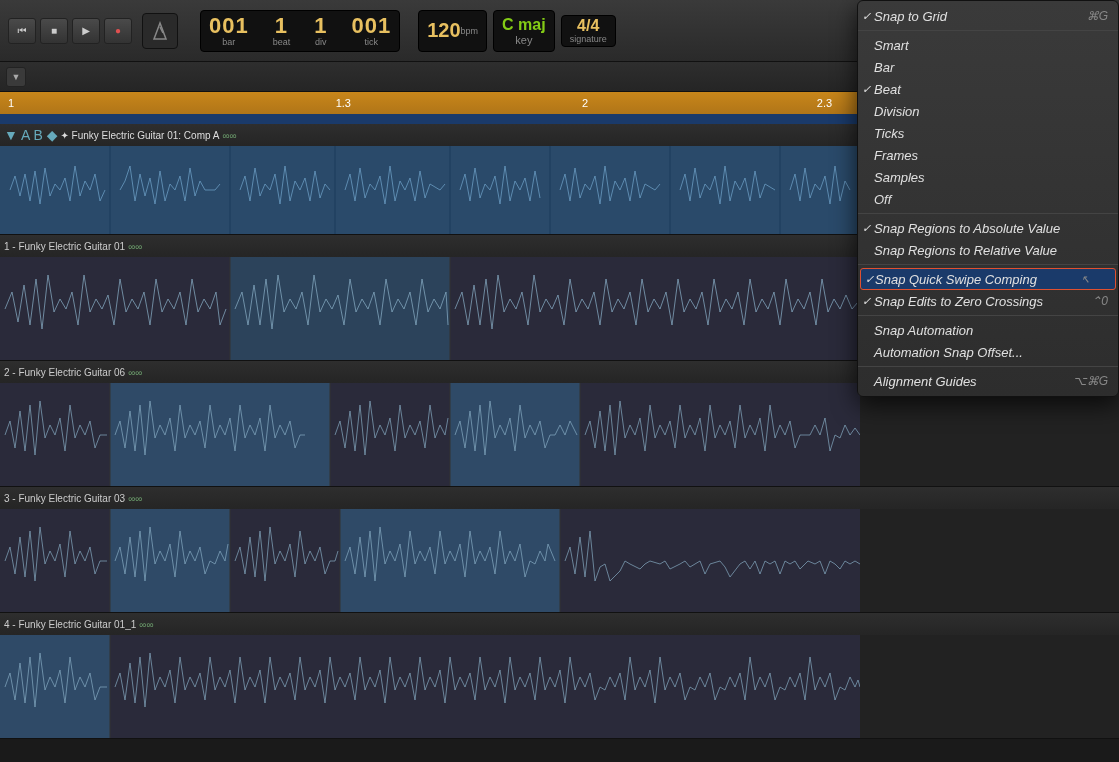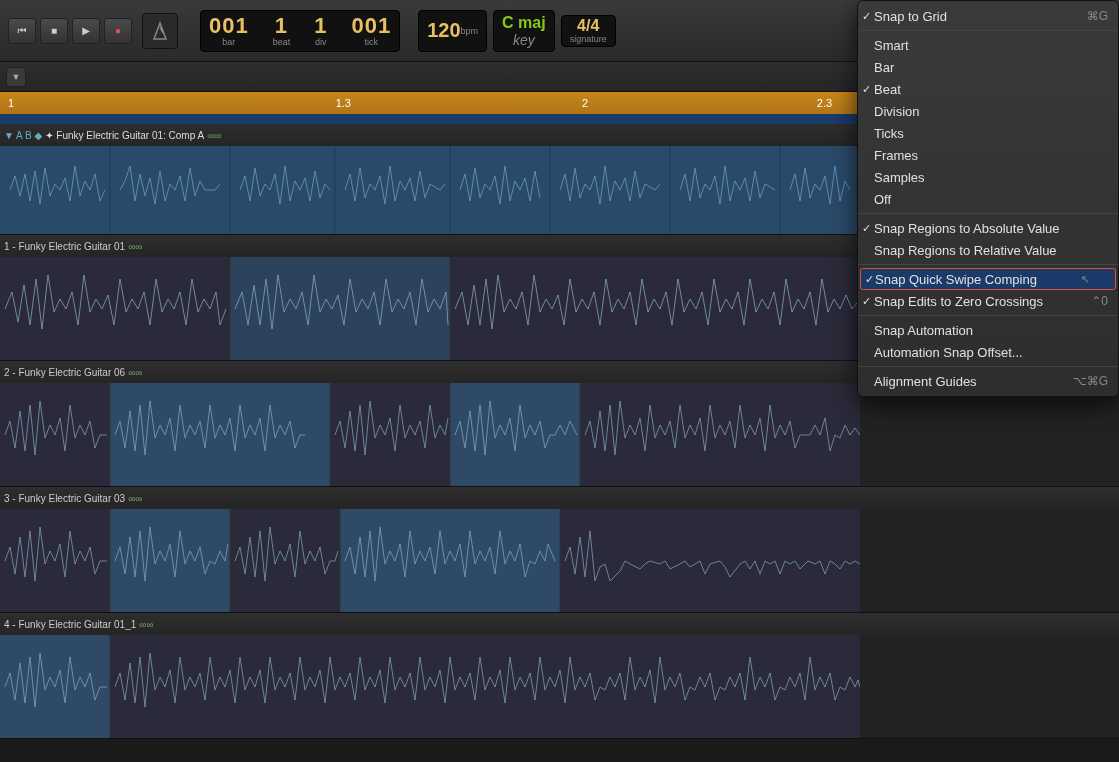--- a/index.html
+++ b/index.html
@@ -96,21 +96,21 @@
       border: 1px solid #000;
       border-radius: 4px;
       height: 42px;
       padding: 0 8px;
       display: flex;
       flex-direction: column;
       align-items: center;
       justify-content: center;
     }
     .key-value { color: #84cc16; font-size: 16px; font-weight: bold; }
-    .key-label { color: #888; font-size: 14px; font-style: italic; }
+    .key-label { color: #888; font-size: 11px; }
     .sig-display {
       background: #111;
       border: 1px solid #000;
       border-radius: 4px;
       height: 32px;
       padding: 0 8px;
       display: flex;
       flex-direction: column;
       align-items: center;
       justify-content: center;
@@ -266,20 +266,21 @@
     }
     .menu-item {
       display: flex;
       align-items: center;
       padding: 3px 16px;
       font-size: 13px;
       color: #e0e0e0;
       cursor: pointer;
       position: relative;
       height: 22px;
+      font-style: italic;
     }
     .menu-item.highlighted {
       background: #1a3a6a;
       border: 1px solid #e05030;
       border-radius: 3px;
       margin: 0 2px;
       padding: 3px 14px;
     }
     .menu-item.checked::before {
       content: '✓';
@@ -398,21 +399,21 @@
 </div>
 
 <div class="playhead-area">
   <div style="position:absolute;top:0;left:0;height:10px;background:#1a3a6a;width:100%;"></div>
 </div>
 
 <div class="tracks-area">
 
   <div class="track comp-track">
     <div class="track-header">
-      <span style="color:#6ab; font-size:10px;">▼ A B ◆</span>
+      <span style="color:#6ab; font-size:14px;">▼ A B ◆</span>
       <span style="font-size:10px;color:#ddd;">✦ Funky Electric Guitar 01: Comp A</span>
       <span class="track-loop-icon">∞∞</span>
     </div>
     <div class="track-content" style="height:88px;background:#1a2a3a;position:relative;">
       
       <svg width="860" height="88" viewBox="0 0 860 88" preserveAspectRatio="none">
 
         <rect x="0" y="0" width="860" height="88" fill="#253545"></rect>
 
         <rect x="0" y="0" width="110" height="88" fill="#2a4a6a"></rect>

